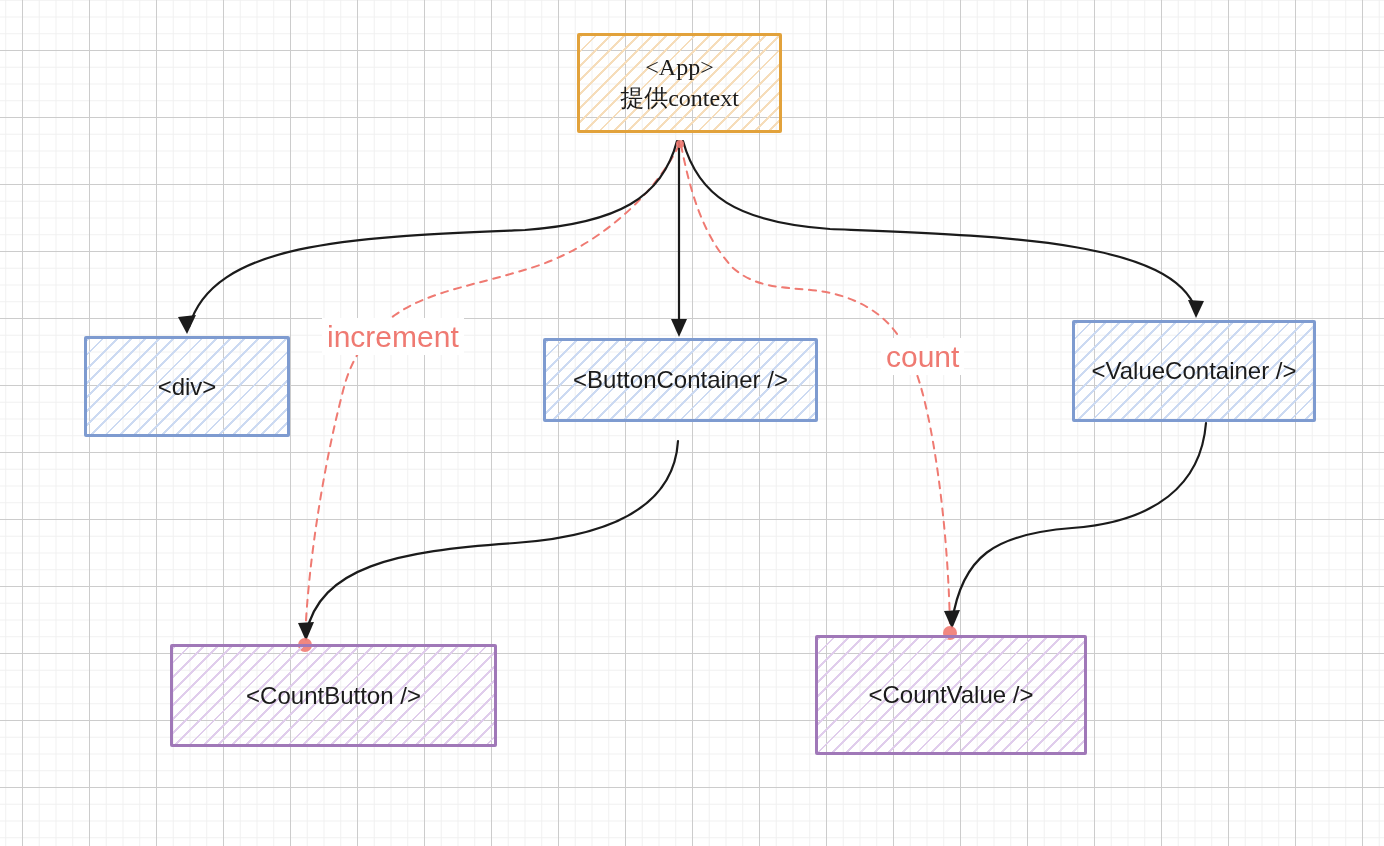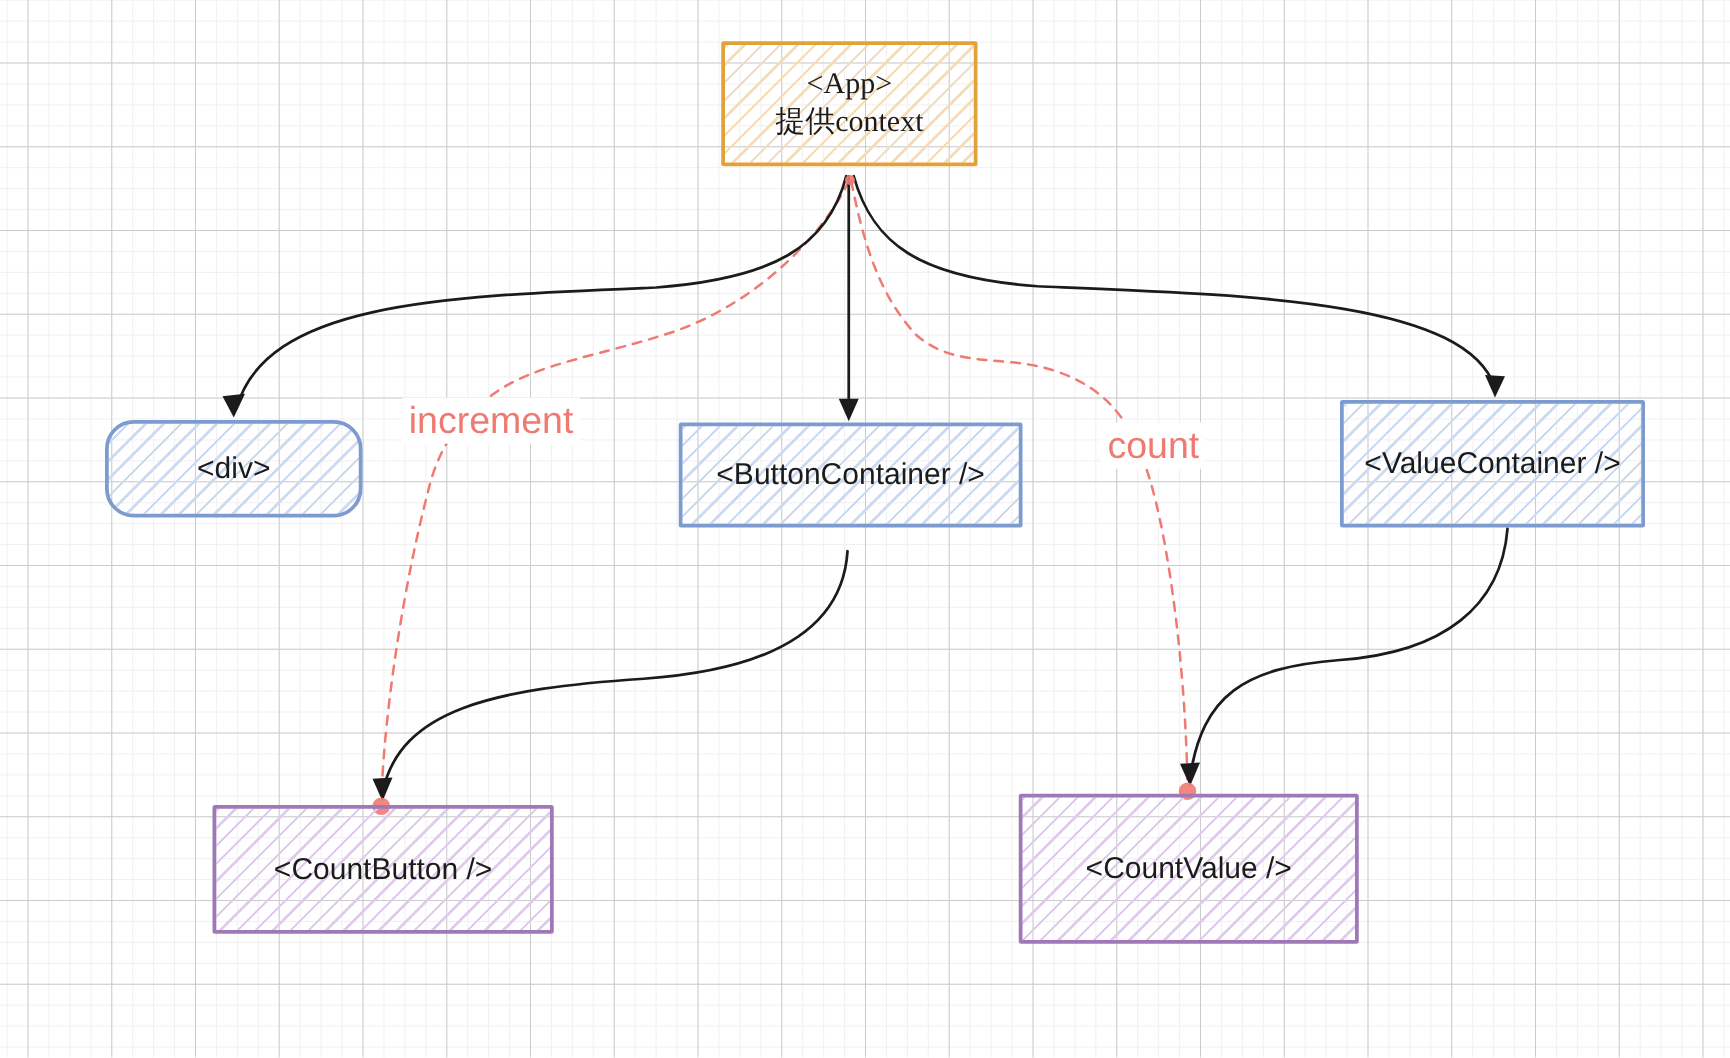--- a/index.html
+++ b/index.html
@@ -78,33 +78,33 @@
     <circle class="bind-dot" cx="680" cy="144" r="4"></circle>
     <circle class="bind-dot" cx="305" cy="645" r="7"></circle>
     <circle class="bind-dot" cx="950" cy="633" r="7"></circle>
   </svg>
 
   <div class="node node-orange" style="left:577px; top:33px; width:205px; height:100px;font-family:Liberation Serif, serif;">
     <div>&lt;App&gt;</div>
     <div>提供context</div>
   </div>
 
-  <div class="node node-blue" style="left:84px; top:336px; width:206px; height:78px;border-radius:23px;">
+  <div class="node node-blue" style="left:84px; top:336px; width:206px; height:101px;">
     <div>&lt;div&gt;</div>
   </div>
 
   <div class="node node-blue" style="left:543px; top:338px; width:275px; height:84px;">
     <div>&lt;ButtonContainer /&gt;</div>
   </div>
 
   <div class="node node-blue" style="left:1072px; top:320px; width:244px; height:102px;">
     <div>&lt;ValueContainer /&gt;</div>
   </div>
 
-  <div class="node node-purple" style="left:170px; top:644px; width:273px; height:103px;">
+  <div class="node node-purple" style="left:170px; top:644px; width:327px; height:103px;">
     <div>&lt;CountButton /&gt;</div>
   </div>
 
   <div class="node node-purple" style="left:815px; top:635px; width:272px; height:120px;">
     <div>&lt;CountValue /&gt;</div>
   </div>
 
   <span class="edge-label" style="left:322px; top:318px;">increment</span>
   <span class="edge-label" style="left:861px; top:338px;margin-left:20px;">count</span>
 

